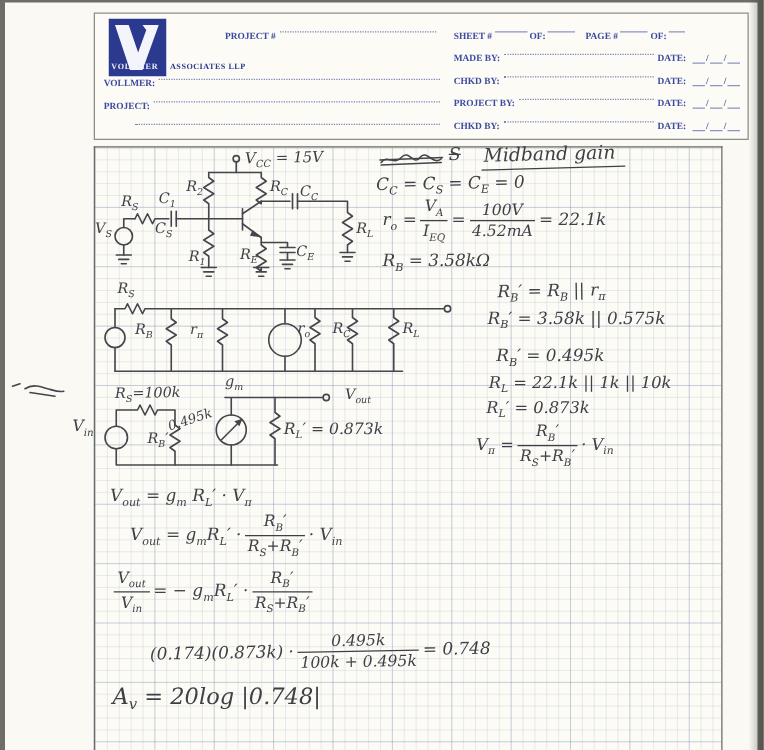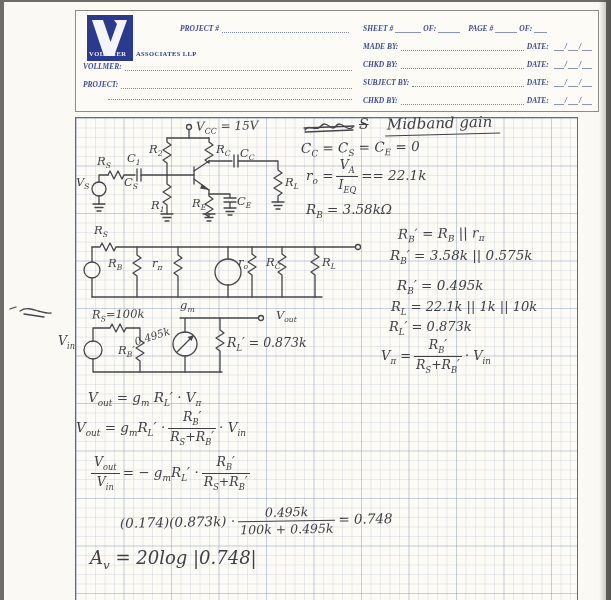--- a/index.html
+++ b/index.html
@@ -17,22 +17,22 @@
   linear-gradient(to bottom, rgba(120,140,175,.16) 1px, transparent 1px);
  background-size:47.5px 47.5px,47.5px 47.5px,9.5px 9.5px,9.5px 9.5px}
 .shadow-r{position:absolute;right:0;top:0;width:12px;height:600px;
  background:linear-gradient(to right, rgba(40,40,36,0) 0%, rgba(40,40,36,.38) 100%)}
 .logo-sq{position:absolute;left:87px;top:15px;width:46px;height:46px;background:#2b3a8e}
 .logo-v{position:absolute;left:0;top:0;width:46px;height:46px}
 .logo-vollmer{position:absolute;left:89px;top:50px;font-family:"Liberation Serif",serif;font-size:6.5px;
  letter-spacing:.6px;color:#eef0fa;font-weight:bold;z-index:2}
 .logo-rest{position:absolute;left:136px;top:50px;font-family:"Liberation Serif",serif;font-size:6.5px;
  letter-spacing:.4px;color:#2b3a8e;font-weight:bold}
-.hf{position:absolute;display:flex;align-items:flex-end;font-family:"Liberation Serif",serif;
- font-style:italic;font-weight:bold;font-size:7.5px;color:#3c4aa0;white-space:nowrap}
+.hf{position:absolute;display:flex;align-items:flex-start;font-family:"Liberation Serif",serif;
+ font-weight:bold;font-size:7.5px;color:#3c4aa0;white-space:nowrap}
 .dots{flex:1;border-bottom:1px dotted #7a84bd;margin:0 3px;height:2px}
 .ln{display:inline-block;border-bottom:1px solid #8b93c6;height:2px}
 .dg{display:flex;align-items:flex-end;margin-left:4px}
 .dg .ln{width:10px;margin:0 1px}
 .hw{position:absolute;font-family:"DejaVu Serif",serif;font-style:italic;color:#3f3f45;white-space:nowrap;line-height:1.15}
 .eq{font-size:13px}
 .eq2{font-size:13.5px}
 .cl{font-size:11.5px}
 sub{font-size:66%}
 .frac{display:inline-block;text-align:center;vertical-align:middle;margin:0 3px;line-height:1.15;font-size:12.5px}
@@ -101,21 +101,21 @@
       <span class="ln"></span>
       <span>/</span>
       <span class="ln"></span>
     </span>
 </div>
 <div class="hf" style="left:83px;top:80px;width:272px">
   <span>PROJECT:</span>
     <span class="dots"></span>
 </div>
 <div class="hf" style="left:363px;top:78px;width:230px">
-  <span>SUBJECT BY:</span>
+  <span>PROJECT BY:</span>
     <span class="dots"></span>
   <span>DATE:</span>
   <span class="dg">
       <span class="ln"></span>
       <span>/</span>
       <span class="ln"></span>
       <span>/</span>
       <span class="ln"></span>
     </span>
 </div>
@@ -228,37 +228,37 @@
   <path d="M2,9 C7,2 12,12 18,5 S28,12 33,5 S44,12 50,6"></path>
   <path d="M1,7 L51,5"></path>
   <path d="M2,11 L50,9"></path>
 </svg>
 <div class="hw st" style="left:359px;top:116px;font-size:14px">S</div>
 <div class="hw title" style="left:385px;top:115px">Midband gain</div>
 
 <div class="hw eq2 r-1" style="left:301px;top:140px">C<sub>C</sub> = C<sub>S</sub> = C<sub>E</sub> = 0</div>
 
 <div class="hw eq2" style="left:306px;top:158px">
-  <span>r<sub>o</sub> =</span><span class="frac"><span class="fn">V<sub>A</sub></span><span class="fd">I<sub>EQ</sub></span></span><span>=</span><span>= 22.1k</span>
+  <span>r<sub>o</sub> =</span><span class="frac"><span class="fn">V<sub>A</sub></span><span class="fd">I<sub>EQ</sub></span></span><span>=</span><span class="frac"><span class="fn">100V</span><span class="fd">4.52mA</span></span><span>= 22.1k</span>
 </div>
 
 <div class="hw eq2" style="left:306px;top:202px">R<sub>B</sub> =  3.58kΩ</div>
 <div class="hw eq2 r-1" style="left:398px;top:226px">R<sub>B</sub>′ =  R<sub>B</sub> || r<sub>π</sub></div>
 <div class="hw eq2" style="left:390px;top:248px">R<sub>B</sub>′ = 3.58k || 0.575k</div>
 <div class="hw eq2" style="left:397px;top:278px">R<sub>B</sub>′ =  0.495k</div>
 <div class="hw eq" style="left:391px;top:300px">R<sub>L</sub> =  22.1k || 1k || 10k</div>
 <div class="hw eq" style="left:389px;top:320px">R<sub>L</sub>′ =  0.873k</div>
 
 <div class="hw eq" style="left:381px;top:338px">
   <span>V<sub>π</sub> =</span><span class="frac"><span class="fn">R<sub>B</sub>′</span><span class="fd">R<sub>S</sub>+R<sub>B</sub>′</span></span><span>· V<sub>in</sub></span>
 </div>
 
 <div class="hw eq2" style="left:88px;top:390px">V<sub>out</sub> =   g<sub>m</sub> R<sub>L</sub>′ · V<sub>π</sub></div>
 
-<div class="hw eq2" style="left:76px;top:410px">
+<div class="hw eq2" style="left:104px;top:410px">
   <span>V<sub>out</sub> =   g<sub>m</sub>R<sub>L</sub>′ ·</span><span class="frac"><span class="fn">R<sub>B</sub>′</span><span class="fd">R<sub>S</sub>+R<sub>B</sub>′</span></span><span>· V<sub>in</sub></span>
 </div>
 
 <div class="hw eq2" style="left:88px;top:455px">
   <span class="frac"><span class="fn">V<sub>out</sub></span><span class="fd">V<sub>in</sub></span></span><span>= − g<sub>m</sub>R<sub>L</sub>′ ·</span><span class="frac"><span class="fn">R<sub>B</sub>′</span><span class="fd">R<sub>S</sub>+R<sub>B</sub>′</span></span>
 </div>
 
 <div class="hw eq2 r-1" style="left:120px;top:506px">
   <span>(0.174)(0.873k) ·</span><span class="frac"><span class="fn">0.495k</span><span class="fd">100k + 0.495k</span></span><span>=   0.748</span>
 </div>

